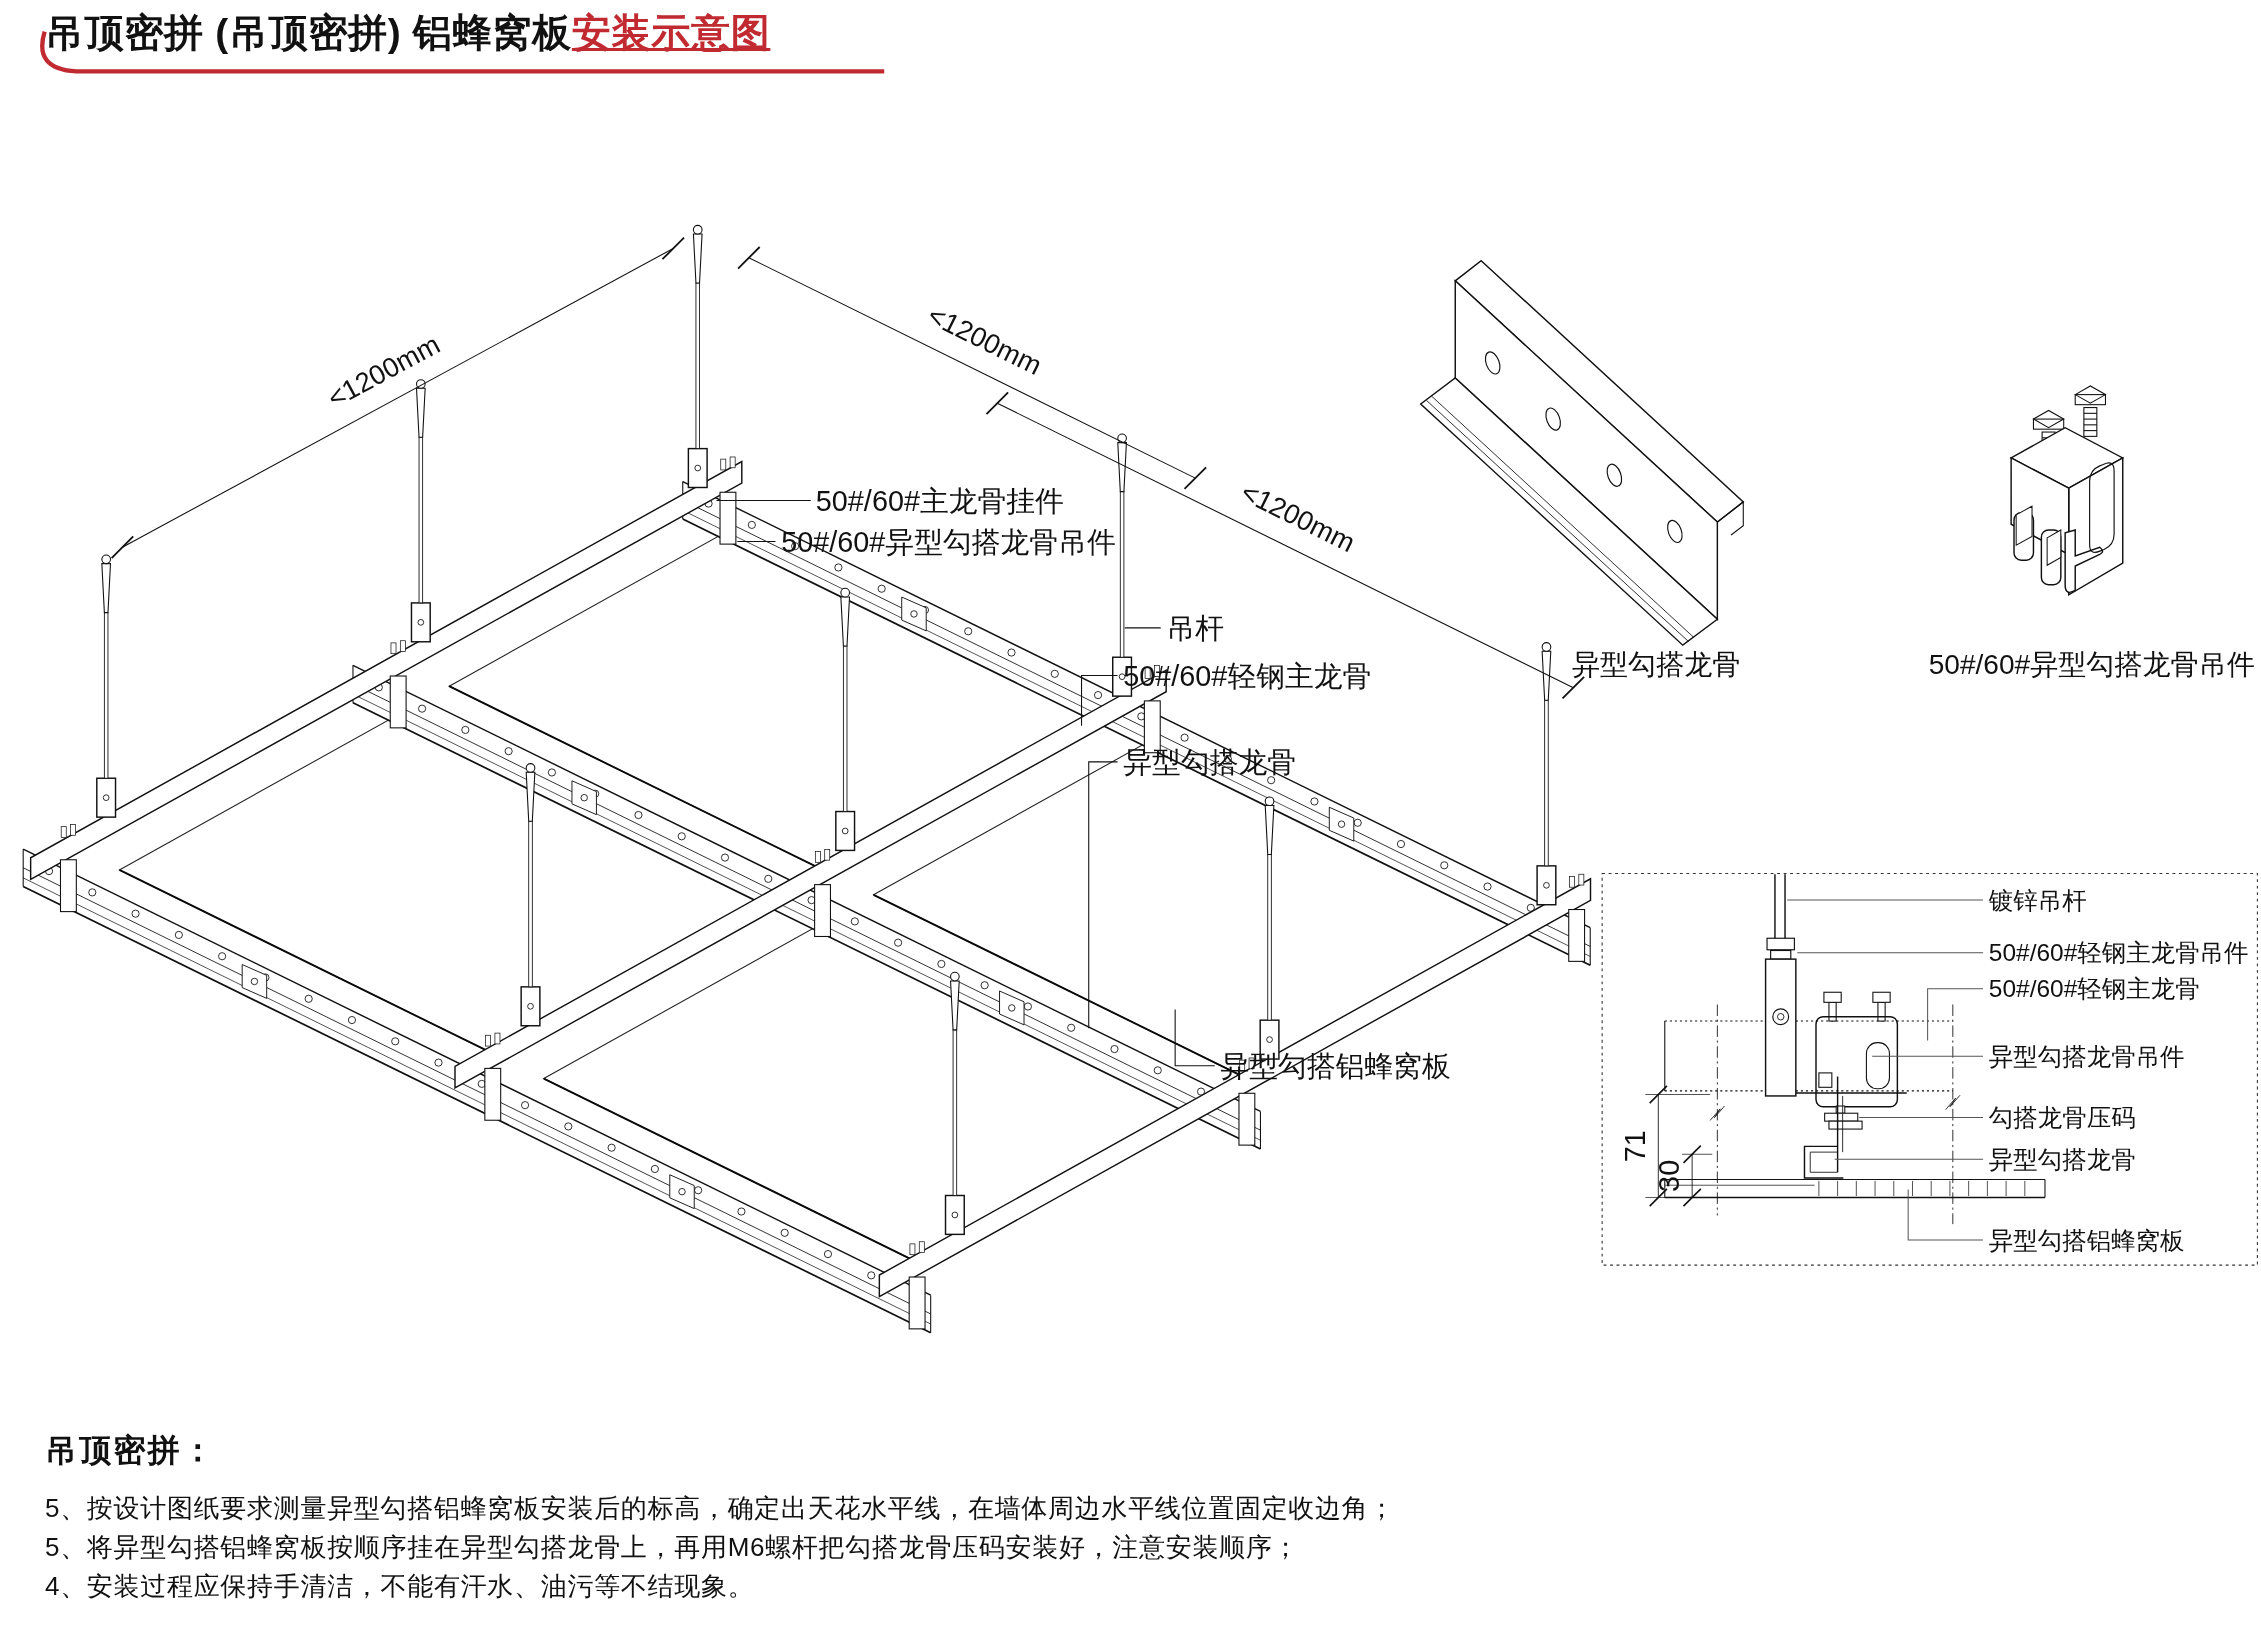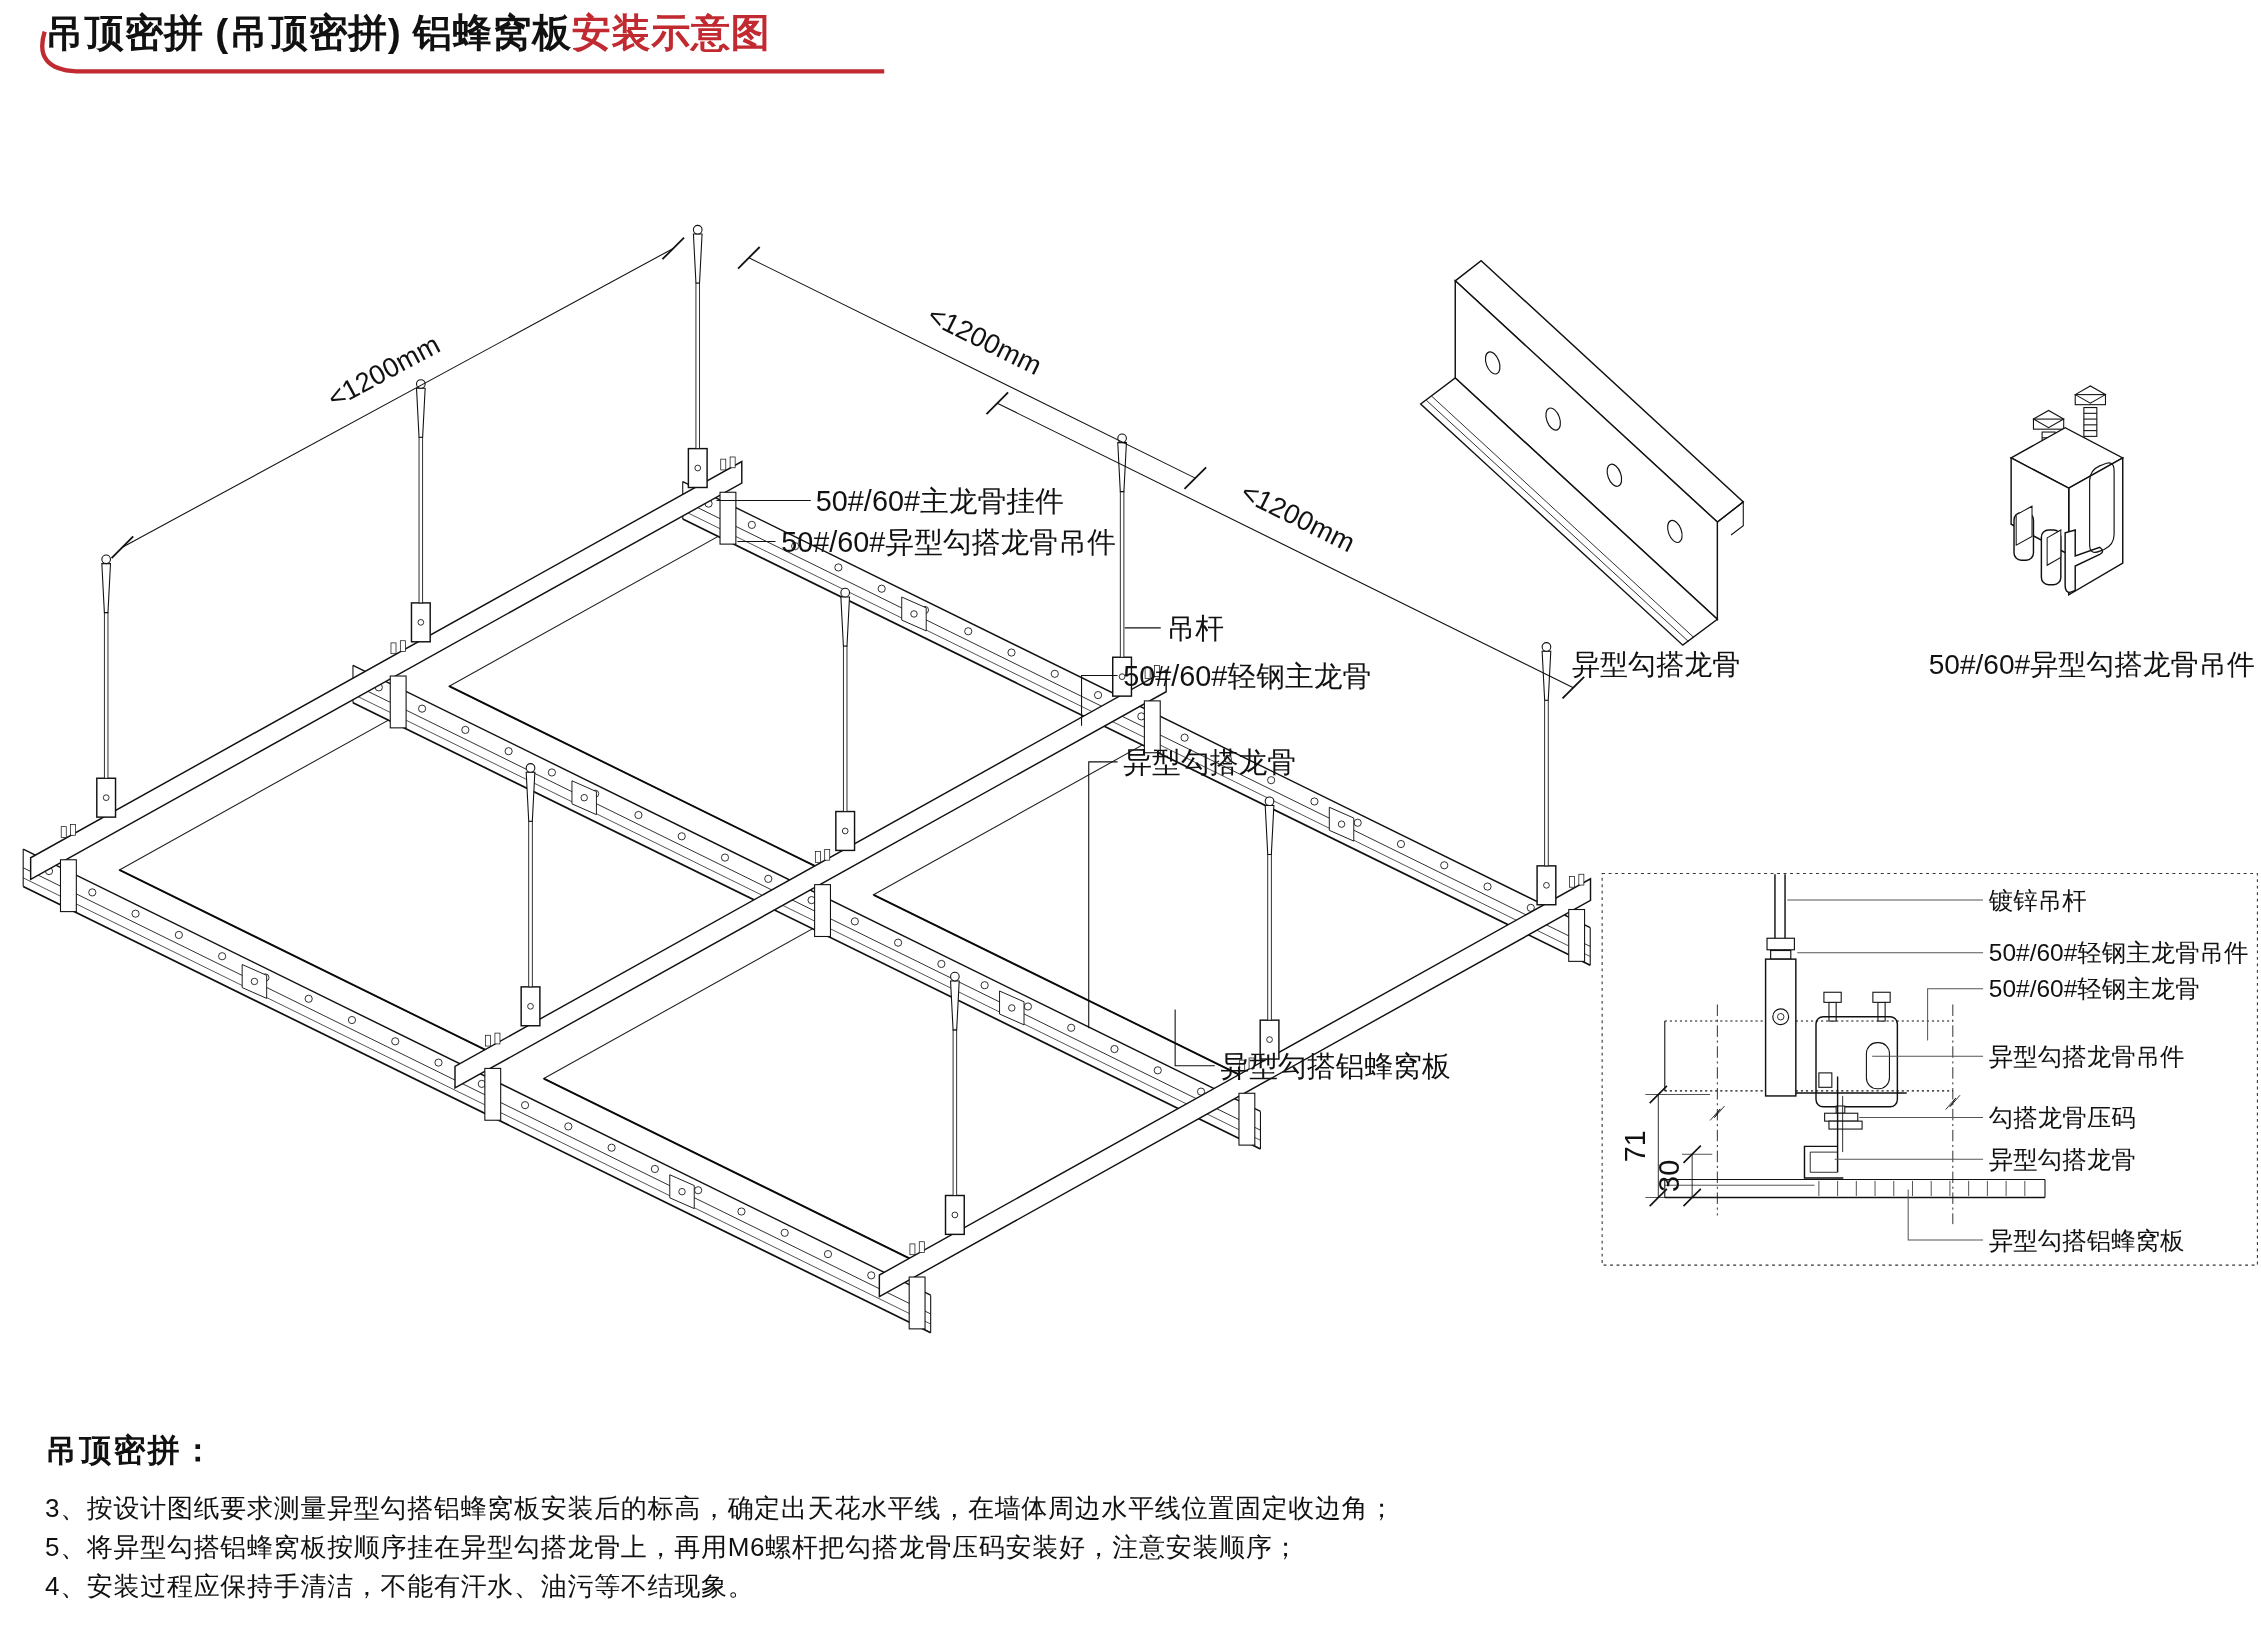--- a/index.html
+++ b/index.html
@@ -1,21 +1,21 @@
 <!DOCTYPE html>
 <html style="font-size:11.5px"><head>
 <meta charset="utf-8">
 <style>
   html,body{margin:0;padding:0;background:#fff;}
   body{width:2261px;height:1636px;position:relative;overflow:hidden;
        font-family:"Liberation Sans","DejaVu Sans",sans-serif;color:#111;}
   #drawing{position:absolute;left:0;top:0;z-index:1;}
   .title-bar{position:absolute;left:45px;top:5.8px;z-index:2;
              font-size:39px;font-weight:700;letter-spacing:0.7px;white-space:nowrap;}
-  .title-red{color:#C02A30;}
+  .title-red{color:#C02A30;text-decoration:underline;}
   .notes{position:absolute;left:45px;top:1429px;z-index:2;width:1368px;}
   .notes h2{margin:0 0 16px 0;font-size:32px;font-weight:700;letter-spacing:2.2px;}
   .notes div{font-size:26px;line-height:39px;letter-spacing:0.7px;white-space:nowrap;}
   text{fill:#111;}
   .lbl{font-size:40px;}
   .lbl-sm{font-size:34px;}
   .cap{font-size:39px;}
   .dim{font-size:38px;}
   .dimnum{font-size:40px;}
 </style>
@@ -407,17 +407,17 @@
     <text class="lbl-sm" x="2762" y="1385">50#/60#轻钢主龙骨</text>
     <text class="lbl-sm" x="2762" y="1479">异型勾搭龙骨吊件</text>
     <text class="lbl-sm" x="2762" y="1564">勾搭龙骨压码</text>
     <text class="lbl-sm" x="2762" y="1622">异型勾搭龙骨</text>
     <text class="lbl-sm" x="2762" y="1734">异型勾搭铝蜂窝板</text>
   </g>
 </svg>
 
 <div class="notes">
   <h2>吊顶密拼：</h2>
-  <div>3、按设计图纸要求测量异型勾搭铝蜂窝板安装后的标高，确定出天花水平线，在墙体周边水平线位置固定收边角；</div>
+  <div>5、按设计图纸要求测量异型勾搭铝蜂窝板安装后的标高，确定出天花水平线，在墙体周边水平线位置固定收边角；</div>
   <div>5、将异型勾搭铝蜂窝板按顺序挂在异型勾搭龙骨上，再用M6螺杆把勾搭龙骨压码安装好，注意安装顺序；</div>
   <div>4、安装过程应保持手清洁，不能有汗水、油污等不结现象。</div>
 </div>
 
 
 </body></html>

